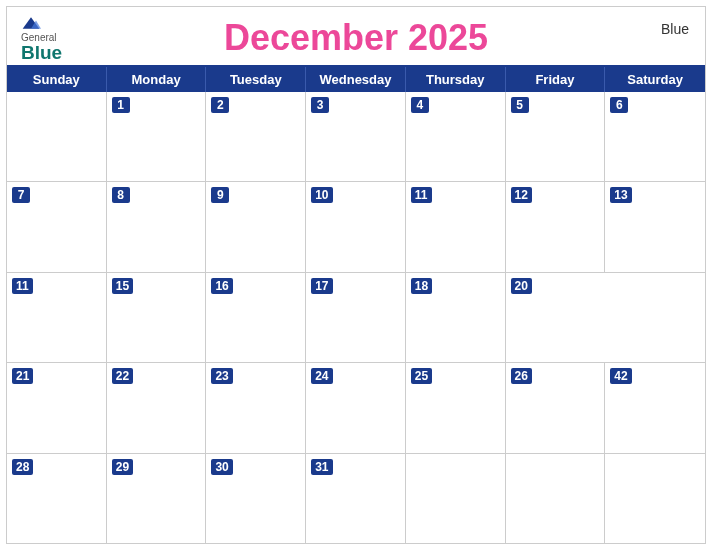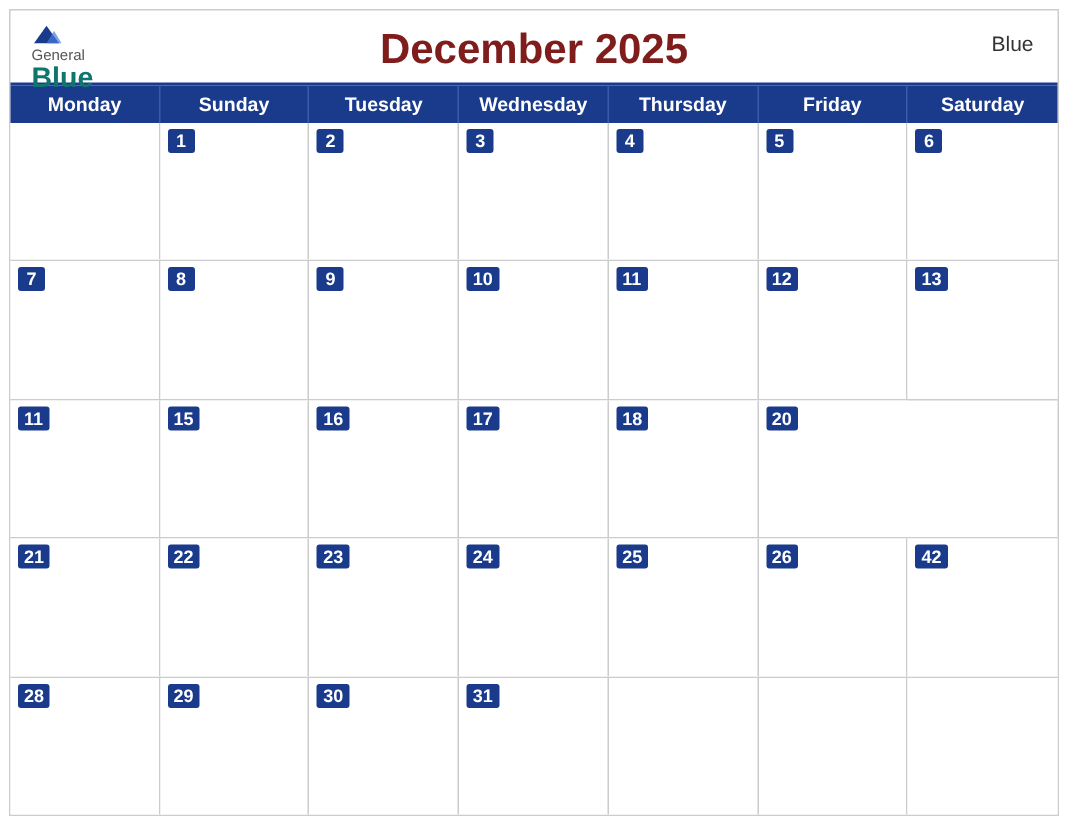--- a/index.html
+++ b/index.html
@@ -45,23 +45,23 @@
       height: 16px;
     }
     .country-label {
       position: absolute;
       right: 16px;
       top: 14px;
       font-size: 14px;
       color: #333;
     }
     .calendar-title {
-      font-size: 28px;
+      font-size: 36px;
       font-weight: bold;
-      color: #7f1d1d;
+      color: #ec4899;
       text-align: center;
     }
     .calendar-grid {
       flex: 1;
       display: flex;
       flex-direction: column;
       border-top: 2px solid #1a3a8c;
     }
     .day-headers {
       display: grid;
@@ -128,22 +128,22 @@
       </div>
     </div>
 
     <h1 class="calendar-title">December 2025</h1>
 
     <span class="country-label">Blue</span>
   </div>
 
   <div class="calendar-grid">
     <div class="day-headers">
-    <div class="day-header">Monday</div>
-        <div class="day-header">Sunday</div>
+    <div class="day-header">Sunday</div>
+        <div class="day-header">Monday</div>
         <div class="day-header">Tuesday</div>
         <div class="day-header">Wednesday</div>
         <div class="day-header">Thursday</div>
         <div class="day-header">Friday</div>
         <div class="day-header">Saturday</div>
       </div>
     <div class="calendar-rows">
     <div class="calendar-row">
           <div class="calendar-cell cell-empty"></div>
           <div class="calendar-cell"><span class="cell-number">1</span></div>

